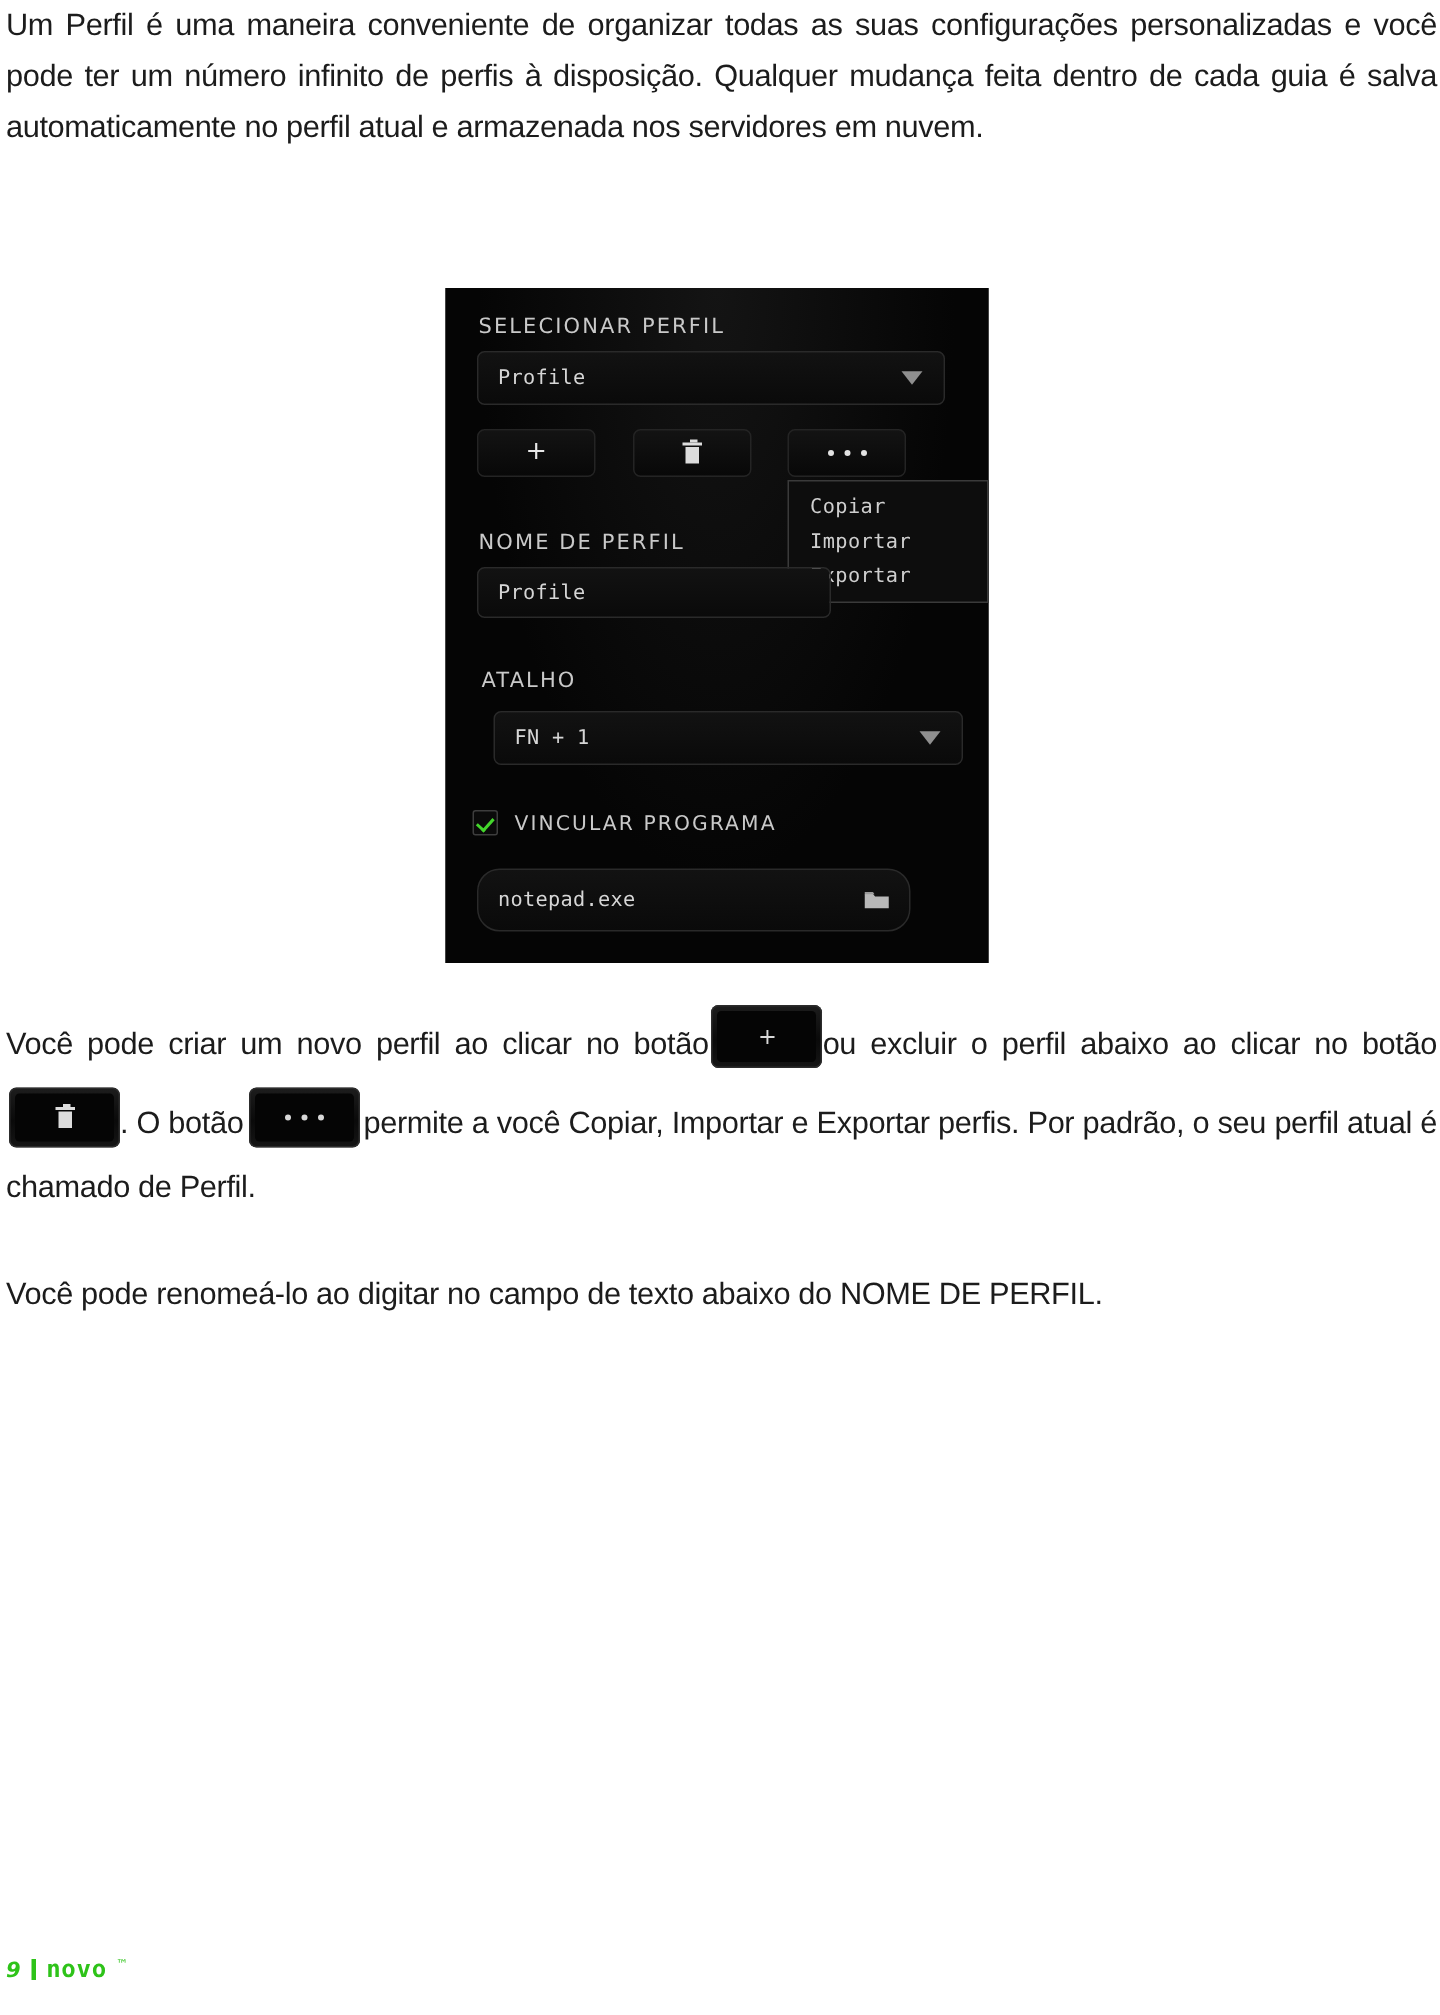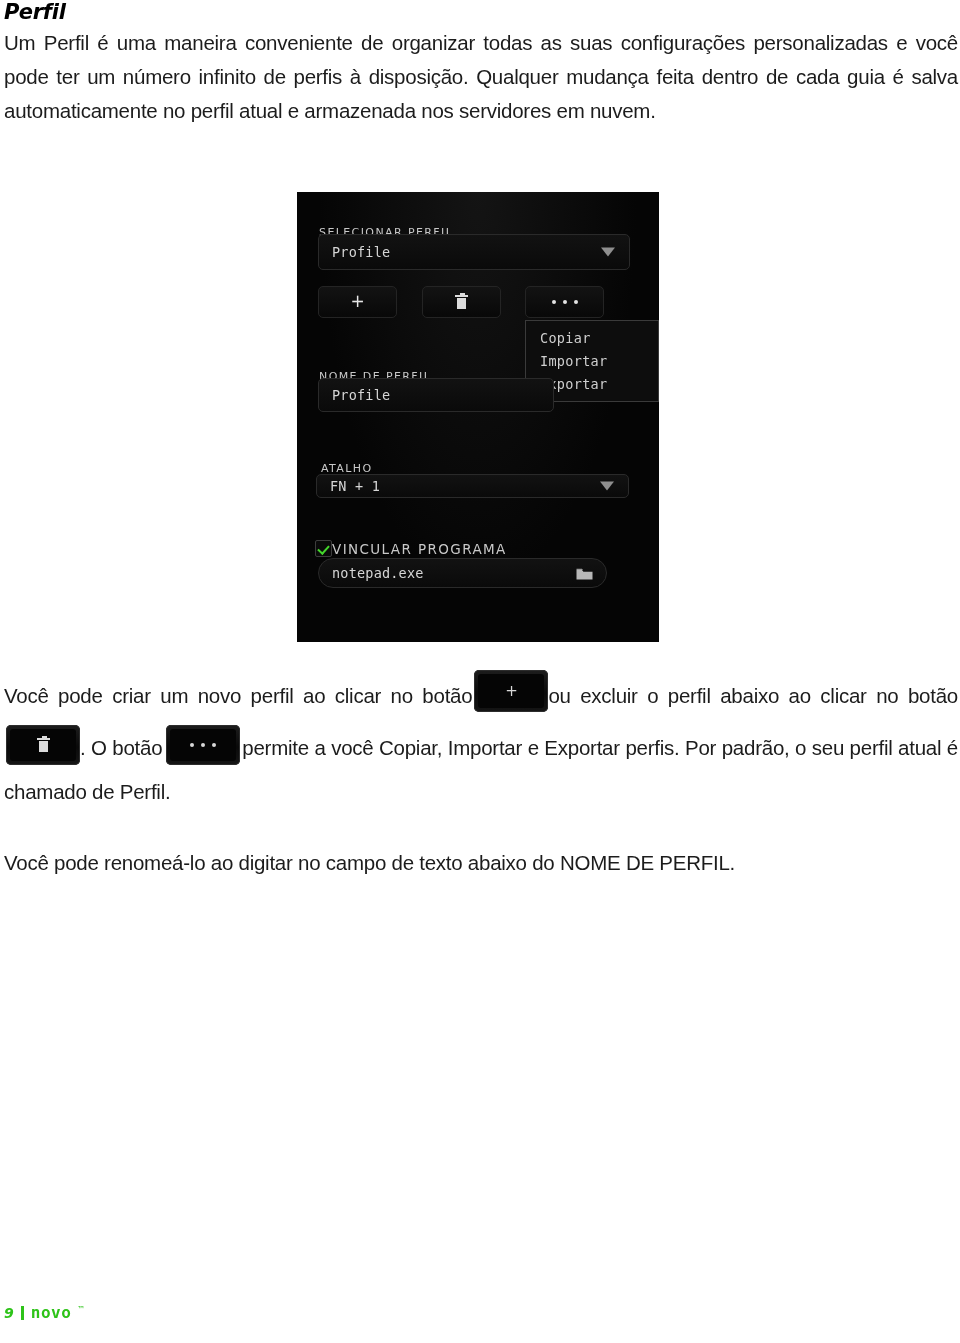--- a/index.html
+++ b/index.html
@@ -70,26 +70,25 @@
     height: 100%;
     background: #050505;
     background-image:
        radial-gradient(ellipse at 50% 0%, #141414 0%, #050505 62%);
     overflow: hidden;
   }
 
   .sec-label {
     position: absolute;
     font-family: "DejaVu Sans", sans-serif;
-    font-size: 11px;
+    font-size: 14px;
     letter-spacing: 1.4px;
     color: #c9c9c9;
     text-transform: uppercase;
     white-space: nowrap;
-    margin-top: 16px;
   }
 
   .field {
     position: absolute;
     background: linear-gradient(180deg, #121212 0%, #0a0a0a 100%);
     border: 1px solid #2a2a2a;
     border-radius: 5px;
     box-sizing: border-box;
   }
   .field .val {
@@ -159,20 +158,21 @@
     line-height: 19px;
     letter-spacing: 0.3px;
     white-space: nowrap;
   }
 
   
   .chk-row {
     position: absolute;
     display: flex;
     align-items: center;
+    gap: 11px;
   }
   .chk-box {
     width: 17px; height: 17px;
     box-sizing: border-box;
     border: 1px solid #3d3d3d;
     background: #0a0a0a;
     border-radius: 2px;
     position: relative;
   }
   .chk-box::after {
@@ -297,21 +297,20 @@
     left: -1px;
   }
 </style>
 </head>
 <body>
 
 <div class="page">
 
   <div class="doc-body">
 
-    <h1 class="heading">Perfil</h1>
 
     <p class="para">Um Perfil é uma maneira conveniente de organizar todas as suas configurações personalizadas e você pode ter um número infinito de perfis à disposição. Qualquer mudança feita dentro de cada guia é salva automaticamente no perfil atual e armazenada nos servidores em nuvem.</p>
   </div>
 
   <div class="shot-wrap">
     <div class="shot">
 
       <div class="sec-label" style="left:22px; top:18px;">SELECIONAR PERFIL</div>
 
       <div class="field" style="left:21px; top:42px; width:312px; height:36px;">
@@ -346,31 +345,31 @@
       </div>
 
       <div class="sec-label" style="left:22px; top:162px;text-align:center;">NOME DE PERFIL</div>
 
       <div class="field" style="left:21px; top:186px; width:236px; height:34px;">
         <span class="val">Profile</span>
       </div>
 
       <div class="sec-label" style="left:24px; top:254px;">ATALHO</div>
 
-      <div class="field" style="left:19px; top:282px; width:313px; height:24px;">
+      <div class="field" style="left:32px; top:282px; width:313px; height:36px;">
         <span class="val">FN + 1</span>
         <span class="caret"></span>
       </div>
 
       <div class="chk-row" style="left:18px; top:348px;">
         <span class="chk-box"></span>
         <span class="chk-label">VINCULAR PROGRAMA</span>
       </div>
 
-      <div class="field" style="left:21px; top:366px; width:289px; height:30px;border-radius:15px;">
+      <div class="field" style="left:21px; top:387px; width:289px; height:42px;border-radius:15px;">
         <span class="val">notepad.exe</span>
         <span class="folder-ico">
           <svg width="17" height="13" viewBox="0 0 17 13" aria-hidden="true">
             <path d="M0.5 2.5 L6 2.5 L7.4 4.2 L16.5 4.2 L16.5 12 L0.5 12 Z" fill="#b8b8b8"></path>
             <path d="M0.5 1.2 L6 1.2 L7 2.6 L0.5 2.6 Z" fill="#9a9a9a"></path>
           </svg>
         </span>
       </div>
 
     </div>

